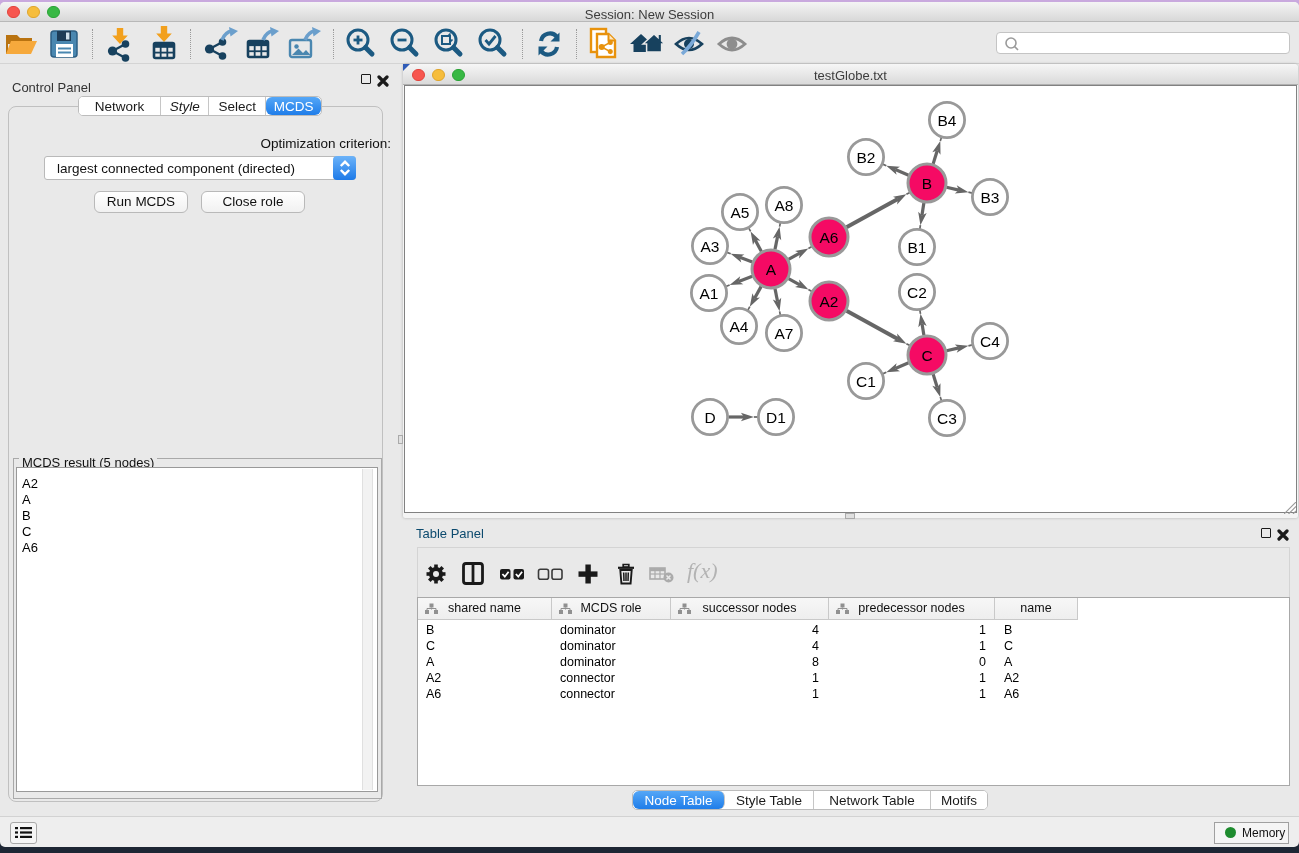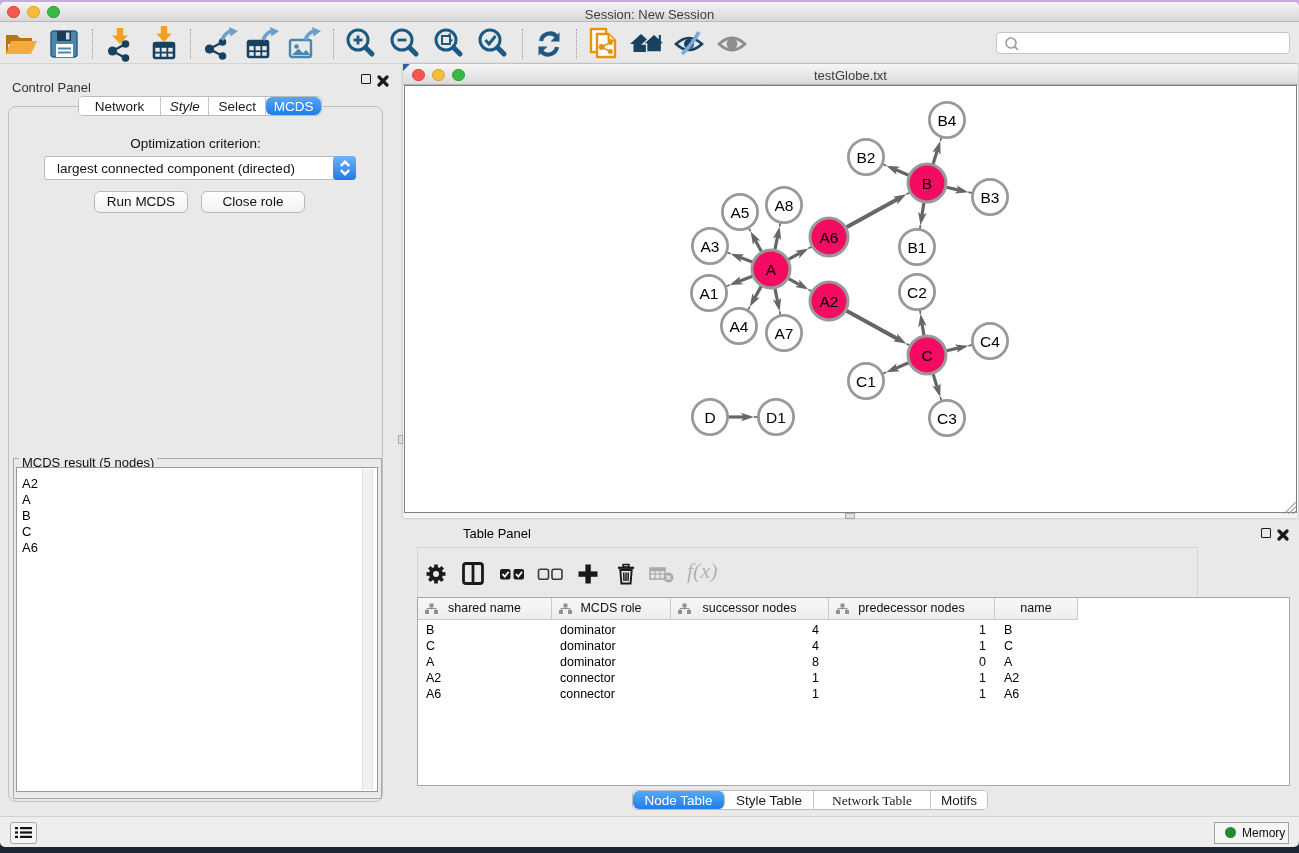--- a/index.html
+++ b/index.html
@@ -18,38 +18,38 @@
 .ticon { position:absolute; top:26px; }
 #searchbox { position:absolute; left:996px; top:32px; width:294px; height:22px; background:#fff; border:1px solid #c4c4c4; border-radius:4px; }
 #ctl-title { position:absolute; left:12px; top:72px; font-size:13px; color:#333;margin-top:8px; }
 #ctl-panel { position:absolute; left:8px; top:106px; width:375px; height:696px; border:1px solid #c0c0c0; border-radius:8px; background:#e9e9e9; }
 .tabs { position:absolute; display:flex; height:20px; border:1px solid #bcbcbc; border-radius:5px; background:#fff; }
 .tabs .tab { font-size:13.5px; color:#1a1a1a; text-align:center; line-height:19px; border-right:1px solid #c6c6c6; background:#fff; }
 .tabs .tab:first-child { border-radius:4px 0 0 4px; }
 .tabs .tab:last-child { border-right:none; border-radius:0 4px 4px 0; }
 .tabs .tab.sel { background:linear-gradient(#55a7f7,#1f7de9); color:#fff; border-radius:6px; }
 #ctl-tabs { left:78px; top:96px; width:244px; }
-#opt-label { position:absolute; left:0; top:136px; width:391px; text-align:center; font-size:13.5px; color:#111; }
+#opt-label { position:absolute; left:0; top:136px; width:391px; text-align:right; font-size:13.5px; color:#111; }
 #dropdown { position:absolute; left:44px; top:156px; width:312px; height:24px; background:#fff; border:1px solid #b9b9b9; border-radius:3px; }
 #dropdown .txt { position:absolute; left:12px; top:4px; font-size:13.5px; color:#111; }
 #dropdown .step { position:absolute; right:-1px; top:-1px; width:23px; height:24px; border-radius:4px; background:linear-gradient(#6cb3f9,#1d7ae8); }
 .btn { position:absolute; height:22px; background:linear-gradient(#ffffff,#f1f1f1); border:1px solid #b9b9b9; border-radius:6px; font-size:13.5px; color:#111; text-align:center; line-height:20px; }
 #groupbox { position:absolute; left:13px; top:458px; width:369px; height:341px; border:1px solid #a9a9a9; }
 #grouplabel { position:absolute; left:19px; top:455px; background:#e9e9e9; padding:0 3px; font-size:13px; color:#111; }
 #mlist { position:absolute; left:16px; top:467px; width:362px; height:325px; background:#fff; border:1px solid #999; }
 #mlist .sb { position:absolute; right:4px; top:1px; width:11px; height:321px; background:#f2f2f2; border-left:1px solid #e0e0e0; border-right:1px solid #e0e0e0;}
 #mlist .it { position:absolute; left:5px; font-size:13px; color:#000; }
 #netwin { position:absolute; left:403px; top:64px; width:895px; height:454px; background:#f4f4f4; border-radius:4px 4px 2px 2px; box-shadow:0 0 3px rgba(0,0,0,0.25); }
 #net-titlebar { position:absolute; left:403px; top:64px; width:895px; height:21px; background:linear-gradient(#f6f6f6,#dadada); border-bottom:1px solid #b0b0b0; border-radius:4px 4px 0 0; }
 #net-title { position:absolute; left:403px; top:68px; width:895px; text-align:center; font-size:13px; color:#3c3c3c; }
 #canvas { position:absolute; left:404px; top:85px; width:893px; height:428px; background:#fff; border:1px solid #818181; }
 #grip { position:absolute; left:1284px; top:500px; width:12px; height:12px; }
 #lefthandle { position:absolute; left:398px; top:435px; width:5px; height:9px; background:#e0e0e0; border:1px solid #aaa; }
-#tbl-title { position:absolute; left:416px; top:526px; font-size:13px; color:#000000;margin-left:47px; }
-#tbl-toolbar { position:absolute; left:417px; top:547px; width:781px; height:50px; border:1px solid #d4d4d4; border-bottom:none; background:#e9e9e9; }
+#tbl-title { position:absolute; left:416px; top:526px; font-size:13px; color:#0c4a6e; }
+#tbl-toolbar { position:absolute; left:417px; top:547px; width:873px; height:50px; border:1px solid #d4d4d4; border-bottom:none; background:#e9e9e9; }
 #tbl-box { position:absolute; left:417px; top:597px; width:873px; height:189px; background:#fff; border:1px solid #a8a8a8; }
 .th { position:absolute; top:0; height:22px; background:linear-gradient(#f7f7f7,#eeeeee); border-right:1px solid #c9c9c9; border-bottom:1px solid #c9c9c9; font-size:12.5px; color:#111; text-align:center; line-height:21px; }
 .td { position:absolute; font-size:12.5px; color:#000; height:16px; line-height:16px; }
 #btabs { left:632px; top:790px; width:356px; }
 #statusbar { position:absolute; left:0; top:816px; width:1299px; height:31px; background:#eeeeee; border-top:1px solid #d2d2d2; border-radius:0 0 5px 5px; }
 #listbtn { position:absolute; left:10px; top:822px; width:27px; height:22px; background:#f5f5f5; border:1px solid #a8a8a8; border-radius:3px; }
 #membtn { position:absolute; left:1214px; top:822px; width:75px; height:22px; background:#f5f5f5; border:1px solid #a0a0a0; font-size:12px; color:#111; line-height:20px; }
 </style>
 </head>
 <body>
@@ -434,21 +434,21 @@
     <div class="td" style="left:586px;top:72px;">A2</div>
     <div class="td" style="left:8px;top:88px;">A6</div>
     <div class="td" style="left:142px;top:88px;">connector</div>
     <div class="td" style="left:311px;top:88px;width:90px;text-align:right;">1</div>
     <div class="td" style="left:477px;top:88px;width:91px;text-align:right;">1</div>
     <div class="td" style="left:586px;top:88px;">A6</div>
   </div>
 <div class="tabs" id="btabs">
   <div class="tab sel" style="width:92px;">Node Table</div>
   <div class="tab" style="width:89px;">Style Table</div>
-  <div class="tab" style="width:117px;font-family:Liberation Serif, serif;">Network Table</div>
+  <div class="tab" style="width:117px;">Network Table</div>
   <div class="tab" style="width:56px;">Motifs</div>
 </div>
 
 <div id="statusbar"></div>
 <div id="listbtn">
     <svg width="17" height="13" viewBox="0 0 17 13" style="position:absolute;left:4px;top:3px;">
       <rect x="0" y="1" width="3" height="2.2" fill="#111"></rect>
       <rect x="5" y="1" width="12" height="2.2" fill="#111"></rect>
       <rect x="0" y="5.4" width="3" height="2.2" fill="#111"></rect>
       <rect x="5" y="5.4" width="12" height="2.2" fill="#111"></rect>

